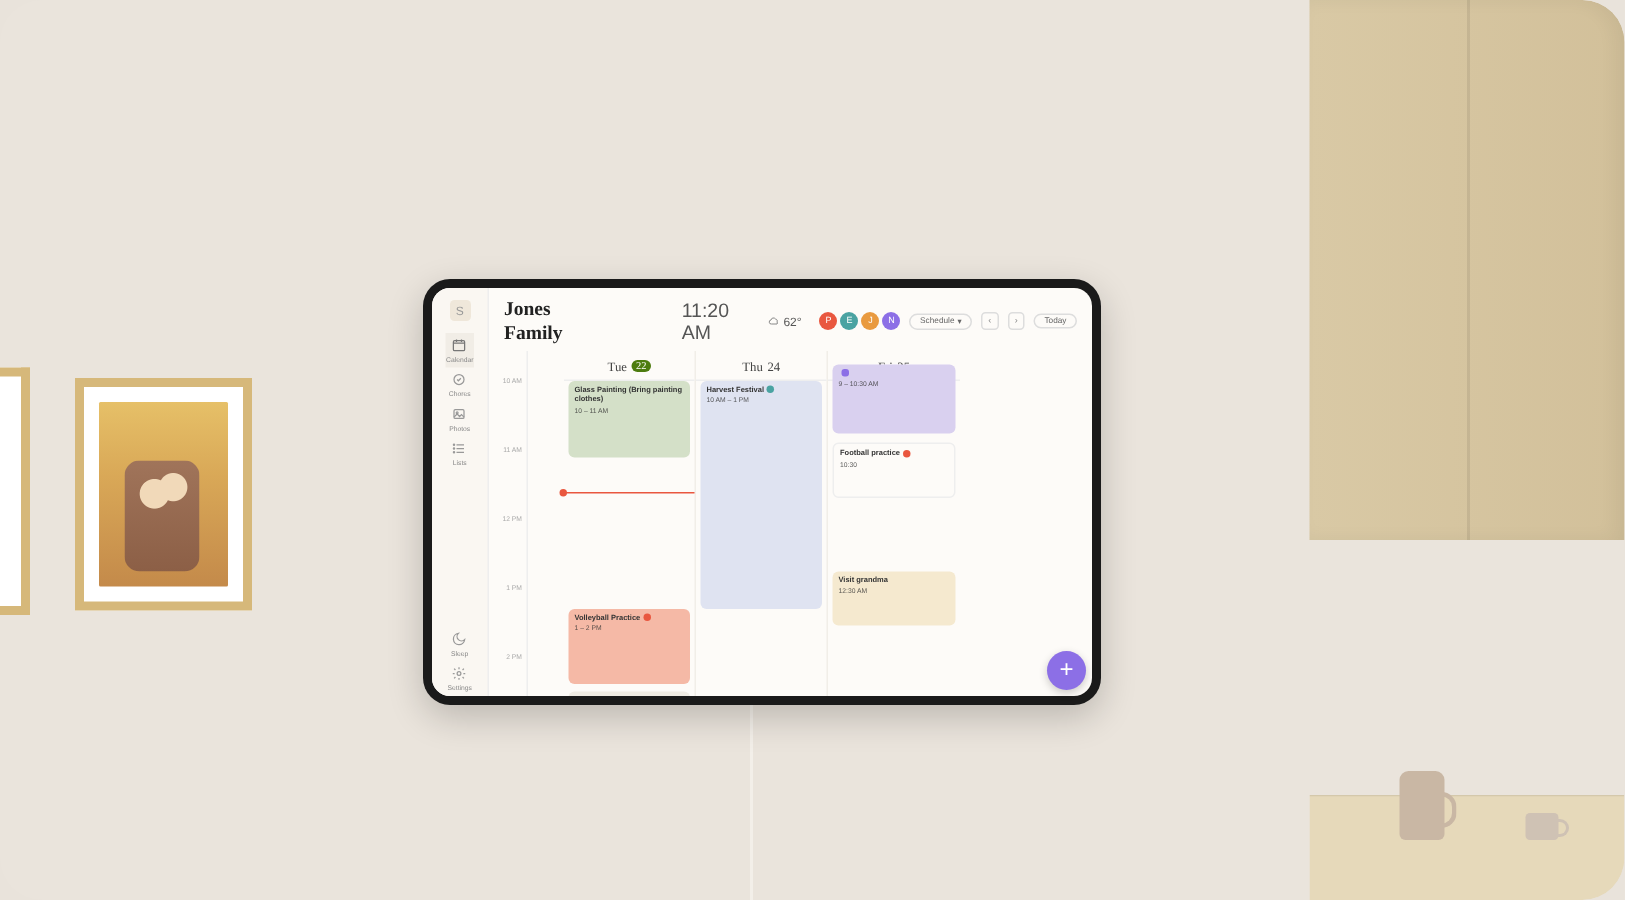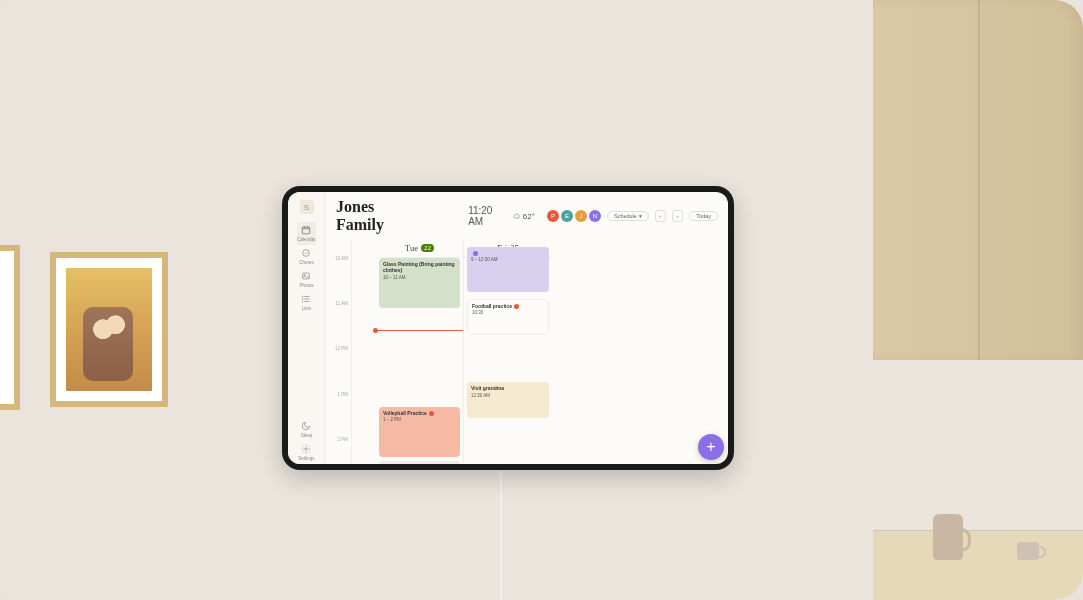--- a/index.html
+++ b/index.html
@@ -40,22 +40,22 @@
   .screen{width:100%;height:100%;background:#fdfbf8;border-radius:12px;display:flex;overflow:hidden;font-size:6px;color:#333;}
   .sidebar{width:38px;background:#faf7f2;border-right:1px solid #eee;display:flex;flex-direction:column;align-items:center;padding-top:8px;gap:2px;}
   .logo{width:14px;height:14px;border-radius:3px;background:#efe7da;color:#999;display:flex;align-items:center;justify-content:center;font-size:8px;margin-bottom:6px;}
   .nav-item{display:flex;flex-direction:column;align-items:center;gap:1px;padding:3px 0;width:100%;font-size:4.5px;color:#888;cursor:pointer;}
   .nav-item.active{background:#f1ede6;}
   .nav-item svg,.nav-item .ic{width:10px;height:10px;}
   .spacer{flex:1;}
 
   .main{flex:1;display:flex;flex-direction:column;}
   .topbar{display:flex;align-items:center;padding:6px 10px 4px;gap:6px;}
-  .family{font-family:Georgia,serif;font-size:16px;font-weight:600;color:#222;}
-  .clock{font-size:10px;color:#555;margin-left:42px;}
+  .family{font-family:Georgia,serif;font-size:13px;font-weight:600;color:#222;}
+  .clock{font-size:13px;color:#555;margin-left:42px;}
   .weather{font-size:8px;color:#555;display:flex;align-items:center;gap:2px;}
   .weather svg{width:8px;height:8px;}
   .grow{flex:1;}
   .avatars{display:flex;gap:2px;}
   .av{width:12px;height:12px;border-radius:50%;color:#fff;font-size:6px;display:flex;align-items:center;justify-content:center;cursor:pointer;}
   .pill{border:1px solid #ddd;border-radius:8px;padding:1px 6px;font-size:5.5px;color:#666;display:flex;align-items:center;gap:2px;cursor:pointer;}
   .navbtn{width:12px;height:12px;border:1px solid #ddd;border-radius:3px;display:flex;align-items:center;justify-content:center;font-size:6px;color:#888;cursor:pointer;}
 
   .calwrap{flex:1;display:flex;overflow:hidden;gap:24px;}
   .timecol{width:26px;border-right:1px solid #eee;font-size:4.5px;color:#aaa;position:relative;}
@@ -191,20 +191,30 @@
                 <div><b>Volleyball Practice</b><span class="dot" style="background:#e9573f;"></span></div>
                 <div class="t">1 – 2 PM</div>
               </div>
               <div class="slot" style="background: rgb(240, 236, 228); top: calc(90% + 20px); height: 10%;">
                 <div><b>Math</b></div>
               </div>
               <div class="nowline" style="top: calc(32% + 20px);"></div>
             </div>
             <div class="daycol">
               <div class="dayhead">
+                <span>Thu</span>
+                <span>24</span>
+              </div>
+              <div class="slot" style="background: rgb(223, 227, 241); top: calc(0% + 20px); height: 66%;">
+                <div><b>Harvest Festival</b><span class="dot" style="background:#4aa3a2;"></span></div>
+                <div class="t">10 AM – 1 PM</div>
+              </div>
+            </div>
+            <div class="daycol">
+              <div class="dayhead">
                 <span>Fri</span>
                 <span>25</span>
               </div>
               <div class="slot" style="background: rgb(217, 208, 239); top: calc(-5% + 20px); height: 20%;">
                 <div><b></b><span class="dot" style="background:#8c6fe6;border-radius:2px;"></span></div>
                 <div class="t">9 – 10:30 AM</div>
               </div>
               <div class="slot" style="background: rgb(253, 251, 248); border: 1px solid rgb(238, 238, 238); top: calc(18% + 20px); height: 16%;">
                 <div><b>Football practice</b><span class="dot" style="background:#e9573f;"></span></div>
                 <div class="t">10:30</div>

